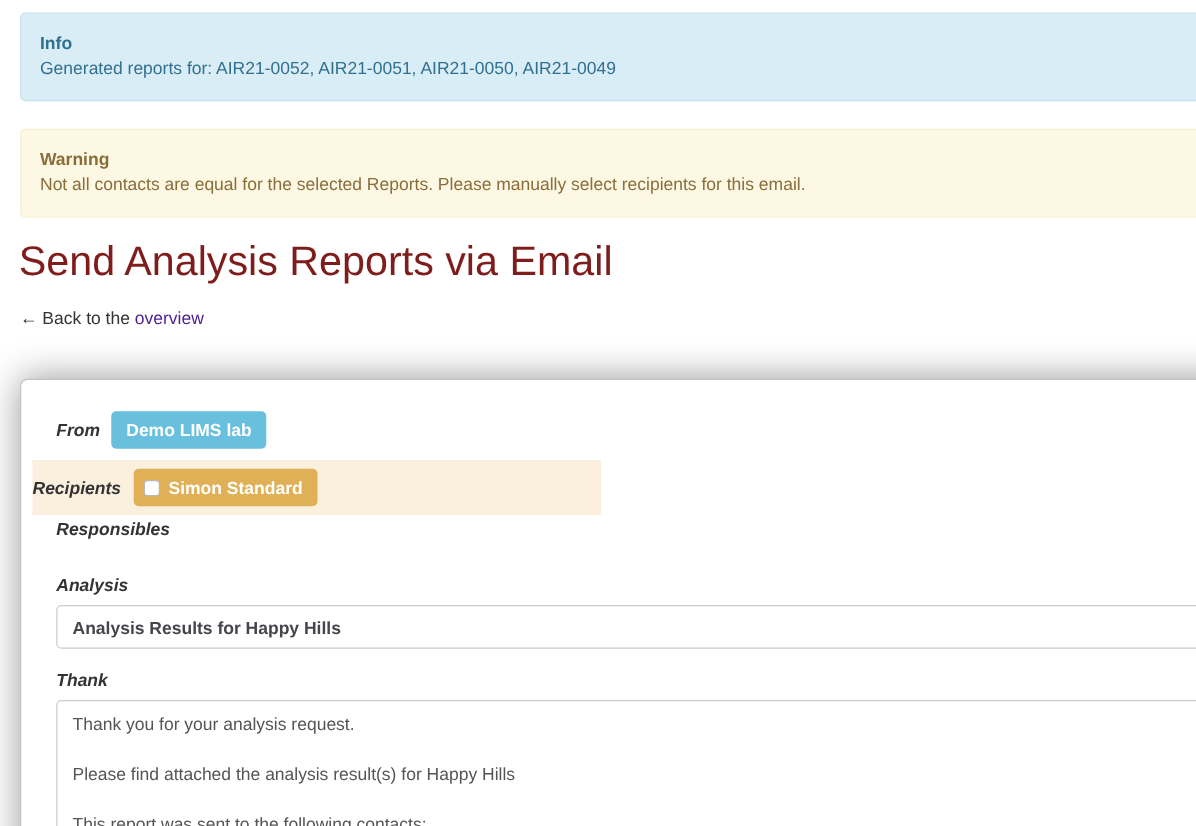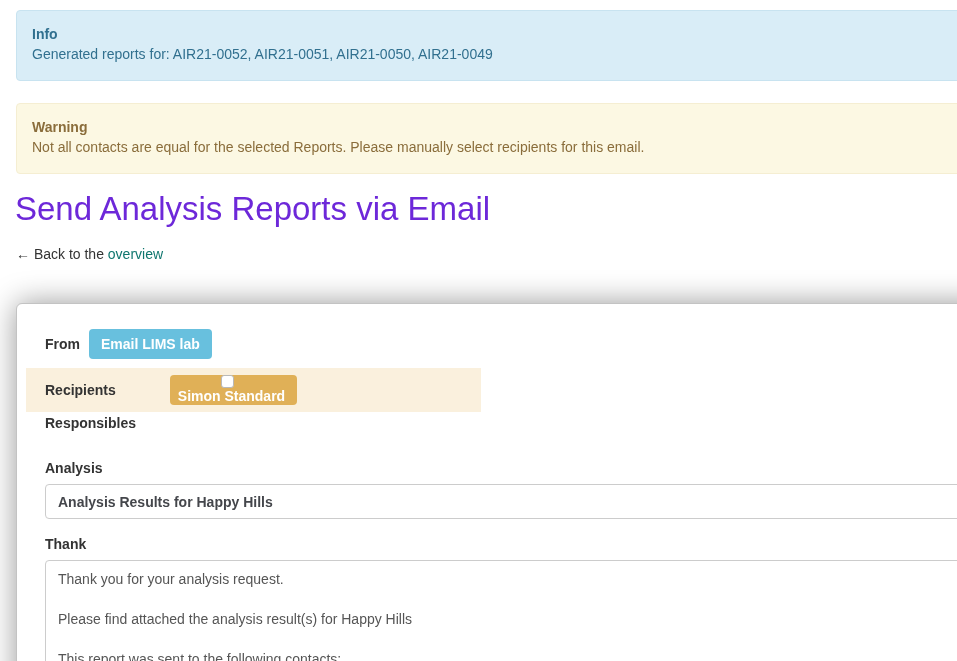--- a/index.html
+++ b/index.html
@@ -36,33 +36,33 @@
     color: #8a6d3b;
   }
 
   
   .page-title {
     position: absolute;
     left: 15px;
     top: 190px;
     font-size: 33px;
     font-weight: normal;
-    color: #6d28d9;
+    color: #7f1d1d;
     letter-spacing: 0;
   }
   .back-line {
     position: absolute;
     left: 16px;
     top: 244px;
     font-size: 14px;
     line-height: 20px;
     color: #333;
   }
   .back-line a {
-    color: #0f766e;
+    color: #4c1d95;
     text-decoration: none;
     cursor: pointer;
   }
 
   
   .panel {
     position: absolute;
     left: 16px;
     top: 303px;
     width: 1100px;
@@ -71,35 +71,36 @@
     border: 1px solid #c3c3c3;
     border-radius: 6px;
     box-shadow: 0 0 30px rgba(0,0,0,0.40);
   }
 
   .form-label {
     font-size: 14px;
     font-weight: bold;
     color: #333;
     white-space: nowrap;
+    font-style: italic;
   }
 
   .badge {
     display: inline-flex;
     align-items: center;
     height: 30px;
     padding: 0 12px;
     border-radius: 4px;
     color: #fff;
     font-size: 14px;
     font-weight: bold;
     white-space: nowrap;
   }
   .badge-info    { background: #68c0de; }
-  .badge-warning { background: #e0b057; padding-left: 8px; cursor: pointer; flex-direction: column; }
+  .badge-warning { background: #e0b057; padding-left: 8px; cursor: pointer; }
 
   .badge-checkbox {
     width: 13px;
     height: 13px;
     background: #fff;
     border: 1px solid #b9b9b9;
     border-radius: 3px;
     margin-right: 7px;
     display: inline-block;
     cursor: pointer;
@@ -117,22 +118,20 @@
 
   .row-recipients {
     position: absolute;
     left: 9px;
     top: 64px;
     width: 455px;
     height: 44px;
     background: #faf0dd;
     display: flex;
     align-items: center;
-    padding-left: 19px;
-    gap: 44px;
   }
   .row-recipients .form-label { margin-right: 10px; }
   .row-recipients .badge + .badge { margin-left: 8px; }
 
   .subject-label { position: absolute; left: 28px; top: 156px; }
   .subject-input {
     position: absolute;
     left: 28px;
     top: 180px;
     width: 1020px;
@@ -183,21 +182,21 @@
 
 <div class="back-line">
   <span>← Back to the</span>
   <a>overview</a>
 </div>
 
 <div class="panel">
 
   <div class="row-from">
     <span class="form-label">From</span>
-    <span class="badge badge-info">Email LIMS lab</span>
+    <span class="badge badge-info">Demo LIMS lab</span>
   </div>
 
   <div class="row-recipients">
     <span class="form-label">Recipients</span>
     <span style="display:flex;align-items:center;">
   <label class="badge badge-warning">
     <span class="badge-checkbox"></span>
     <span>Simon Standard</span>
   </label>
 

